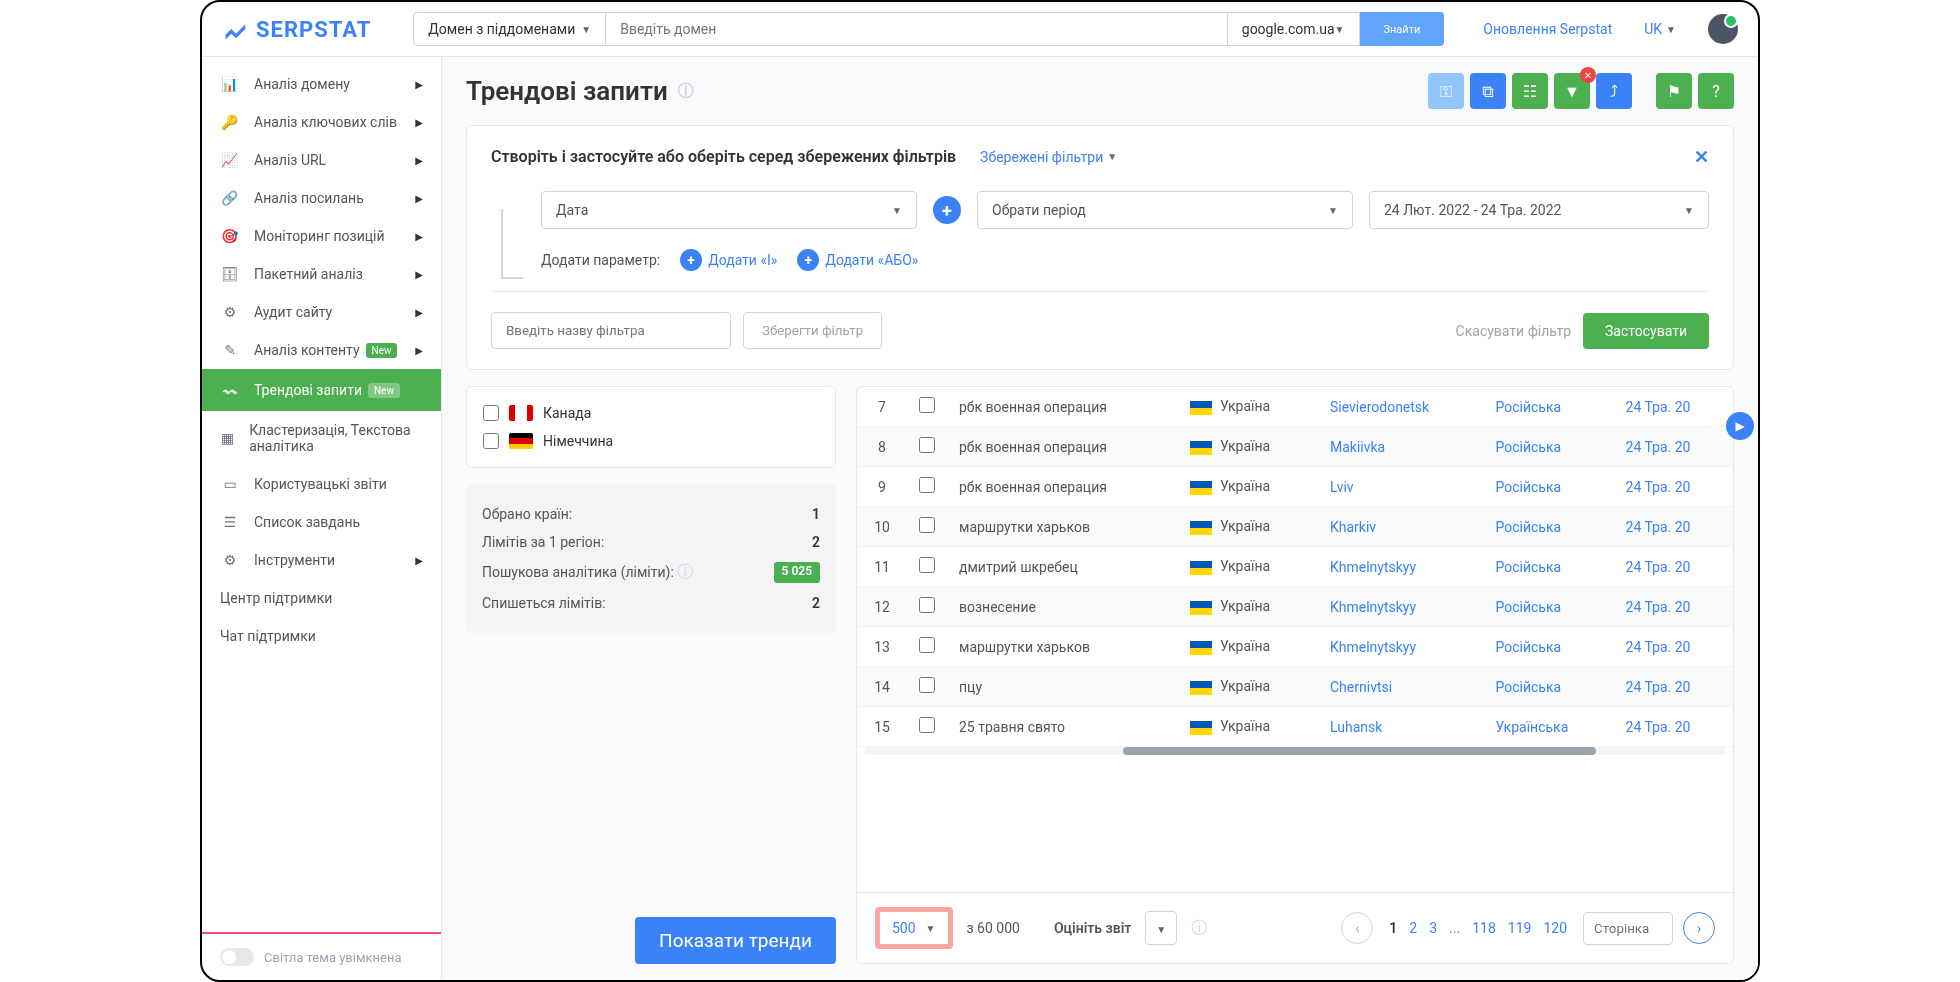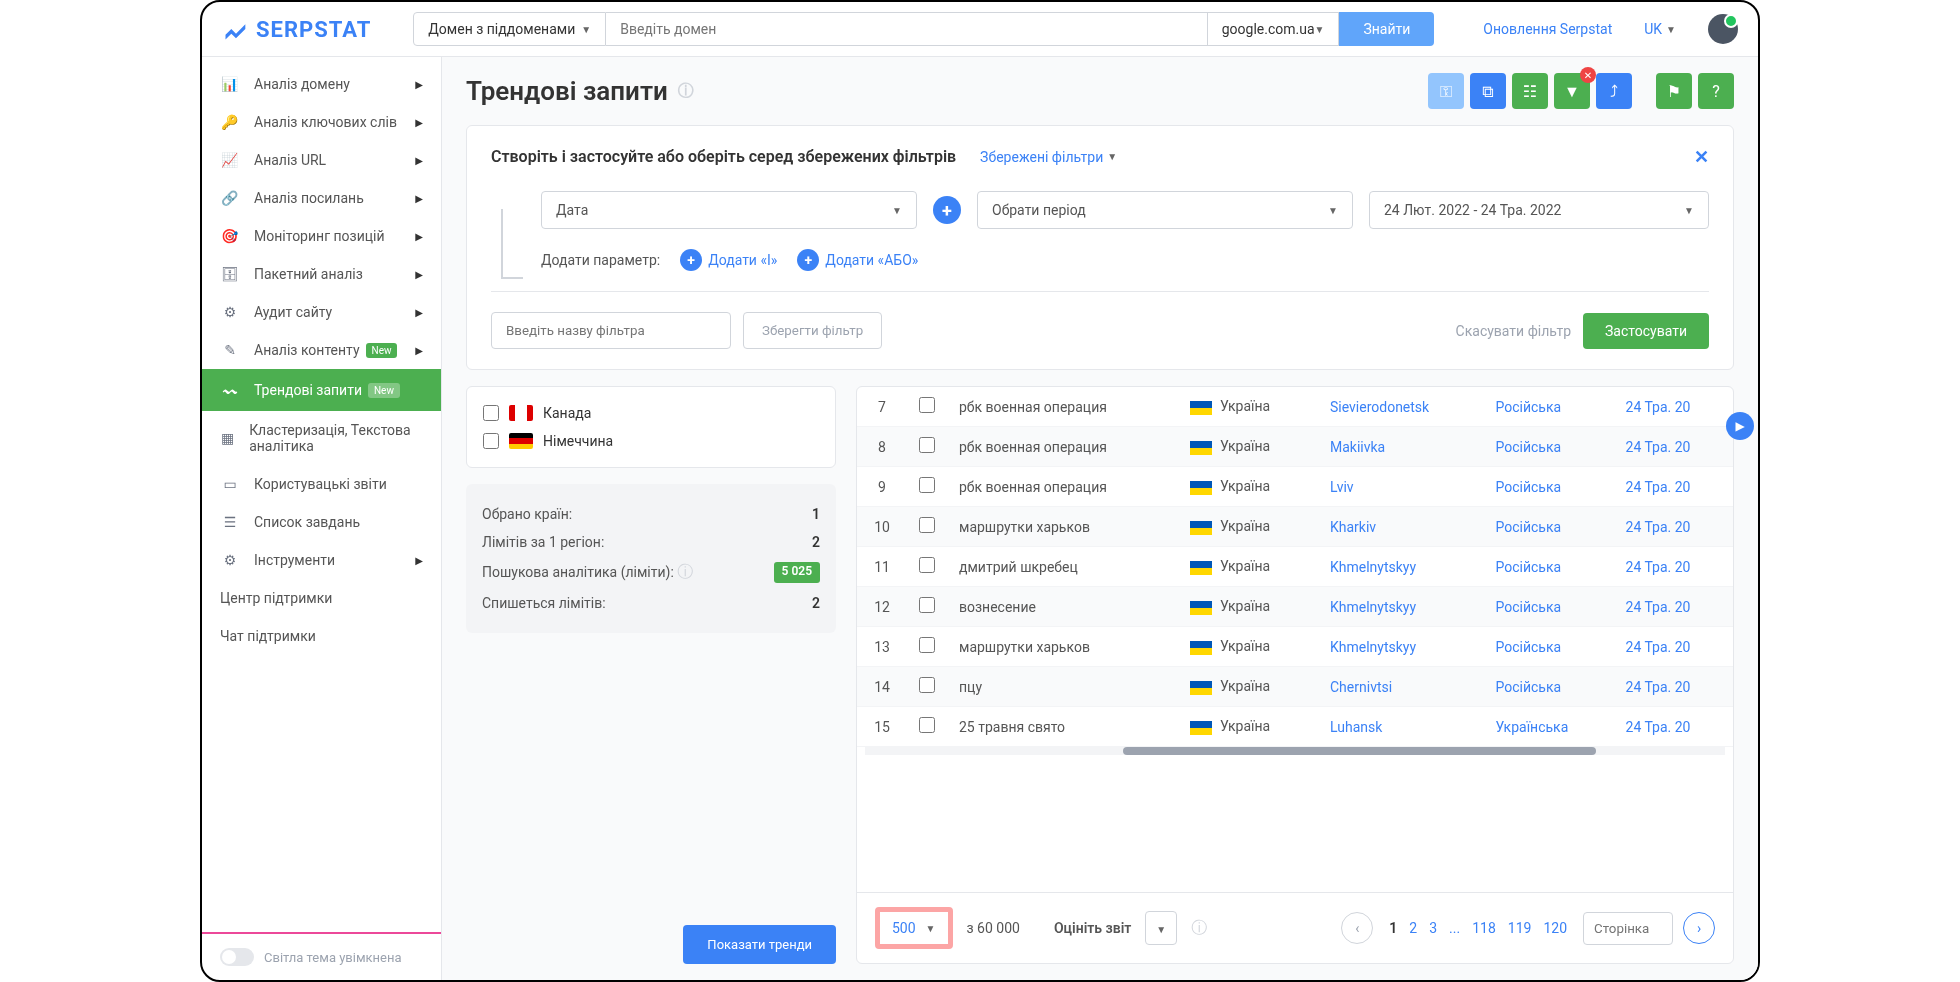--- a/index.html
+++ b/index.html
@@ -5,22 +5,22 @@
 *{box-sizing:border-box;margin:0;padding:0;font-family:-apple-system,BlinkMacSystemFont,"Segoe UI",Roboto,Arial,sans-serif}
 body{background:#fff;color:#333;font-size:14px}
 .app{display:flex;flex-direction:column;height:982px;width:1560px;border:2px solid #000;border-radius:20px;overflow:hidden;margin:0 auto;position:relative}
 .top-bar{display:flex;align-items:center;padding:10px 20px;gap:12px;border-bottom:1px solid #e5e7eb}
 .logo{display:flex;align-items:center;gap:6px;color:#3b82f6;font-weight:700;font-size:22px;letter-spacing:1px}
 .logo svg{width:28px;height:28px}
 .search-group{display:flex;align-items:stretch;flex:1;margin-left:30px}
 .domain-type{border:1px solid #d1d5db;border-radius:4px 0 0 4px;padding:8px 14px;display:flex;align-items:center;gap:6px;background:#fff;font-size:14px;color:#333;cursor:pointer}
 .search-input{flex:1;border:1px solid #d1d5db;border-left:none;padding:8px 14px;font-size:14px;color:#9ca3af;outline:none}
 .se-select{border:1px solid #d1d5db;border-left:none;padding:8px 14px;display:flex;align-items:center;gap:0;background:#fff;cursor:pointer}
-.find-btn{background:#60a5fa;color:#fff;border:none;padding:8px 24px;border-radius:0 4px 4px 0;font-size:14px;cursor:pointer}
-.updates-link{color:#3b82f6;margin-left:37px;font-size:14px;text-decoration:none}
+.find-btn{background:#60a5fa;color:#fff;border:none;padding:8px 24px;border-radius:0 4px 4px 0;font-size:11px;cursor:pointer}
+.updates-link{color:#3b82f6;margin-left:27px;font-size:14px;text-decoration:none}
 .lang-sel{color:#3b82f6;margin-left:20px;display:flex;align-items:center;gap:4px;cursor:pointer}
 .avatar{width:30px;height:30px;border-radius:50%;background:#4b5563;margin-left:20px;position:relative}
 .avatar::after{content:"";position:absolute;top:0;right:0;width:10px;height:10px;background:#22c55e;border-radius:50%;border:2px solid #fff}
 .body{display:flex;flex:1;overflow:hidden}
 .sidebar{width:240px;border-right:1px solid #e5e7eb;display:flex;flex-direction:column;overflow-y:auto;padding-top:8px}
 .nav-item{display:flex;align-items:center;padding:11px 18px;color:#555;font-size:14px;cursor:pointer;position:relative}
 .nav-item .ico{width:20px;margin-right:14px;color:#6b7280;display:flex;align-items:center;justify-content:center}
 .nav-item .chev{margin-left:auto;color:#333;font-size:10px}
 .nav-item.active{background:#4caf50;color:#fff}
 .nav-item.active .ico{color:#fff}
@@ -63,21 +63,21 @@
 .content-split{display:flex;gap:20px;padding:16px 24px;flex:1;overflow:hidden}
 .left-col{width:370px;display:flex;flex-direction:column;gap:16px}
 .country-box{background:#fff;border:1px solid #e5e7eb;border-radius:6px;padding:12px;max-height:130px;overflow:hidden}
 .country-item{display:flex;align-items:center;gap:10px;padding:6px 4px}
 .country-item input{width:16px;height:16px}
 .flag{width:24px;height:16px;border-radius:2px;display:inline-block}
 .stats-box{background:#f3f4f6;border-radius:6px;padding:16px}
 .stat-row{display:flex;justify-content:space-between;padding:6px 0;font-size:14px;color:#555}
 .stat-val{font-weight:600;color:#333}
 .stat-val.green{background:#4caf50;color:#fff;padding:2px 8px;border-radius:3px;font-size:12px}
-.show-trends-btn{background:#3b82f6;color:#fff;border:none;padding:12px 24px;border-radius:4px;cursor:pointer;font-size:13px;align-self:flex-end;margin-top:auto}
+.show-trends-btn{background:#3b82f6;color:#fff;border:none;padding:12px 24px;border-radius:4px;cursor:pointer;font-size:19px;align-self:flex-end;margin-top:auto}
 .right-col{flex:1;display:flex;flex-direction:column;background:#fff;border:1px solid #e5e7eb;border-radius:6px;overflow:hidden}
 .table-wrap{flex:1;overflow:auto}
 table{width:100%;border-collapse:collapse}
 td{padding:10px 12px;border-bottom:1px solid #f3f4f6;font-size:14px;color:#555;white-space:nowrap}
 tr:nth-child(even) td{background:#f9fafb}
 td.num{text-align:center;width:50px}
 td.chk{width:40px;text-align:center}
 td.chk input{width:16px;height:16px}
 td a{color:#3b82f6;text-decoration:none}
 .ua-flag{display:inline-block;width:22px;height:14px;background:linear-gradient(to bottom,#0057b7 50%,#ffd700 50%);margin-right:8px;vertical-align:middle}

